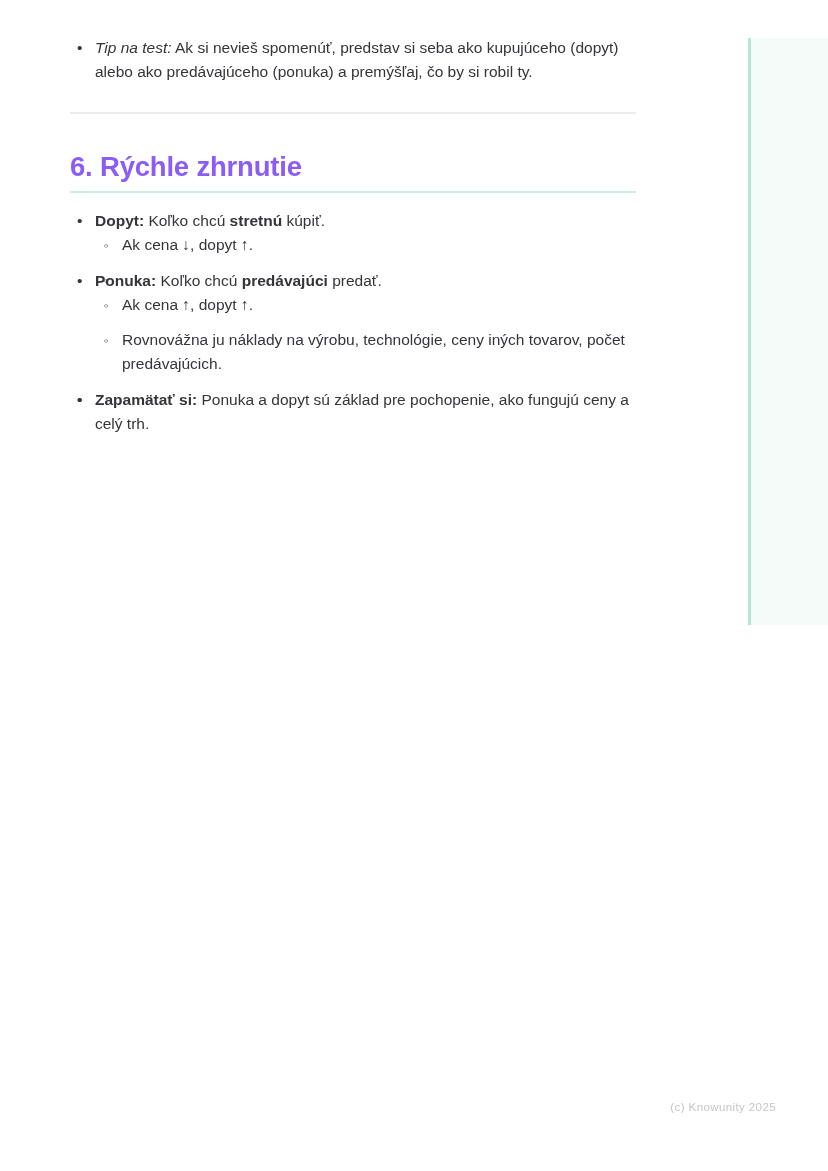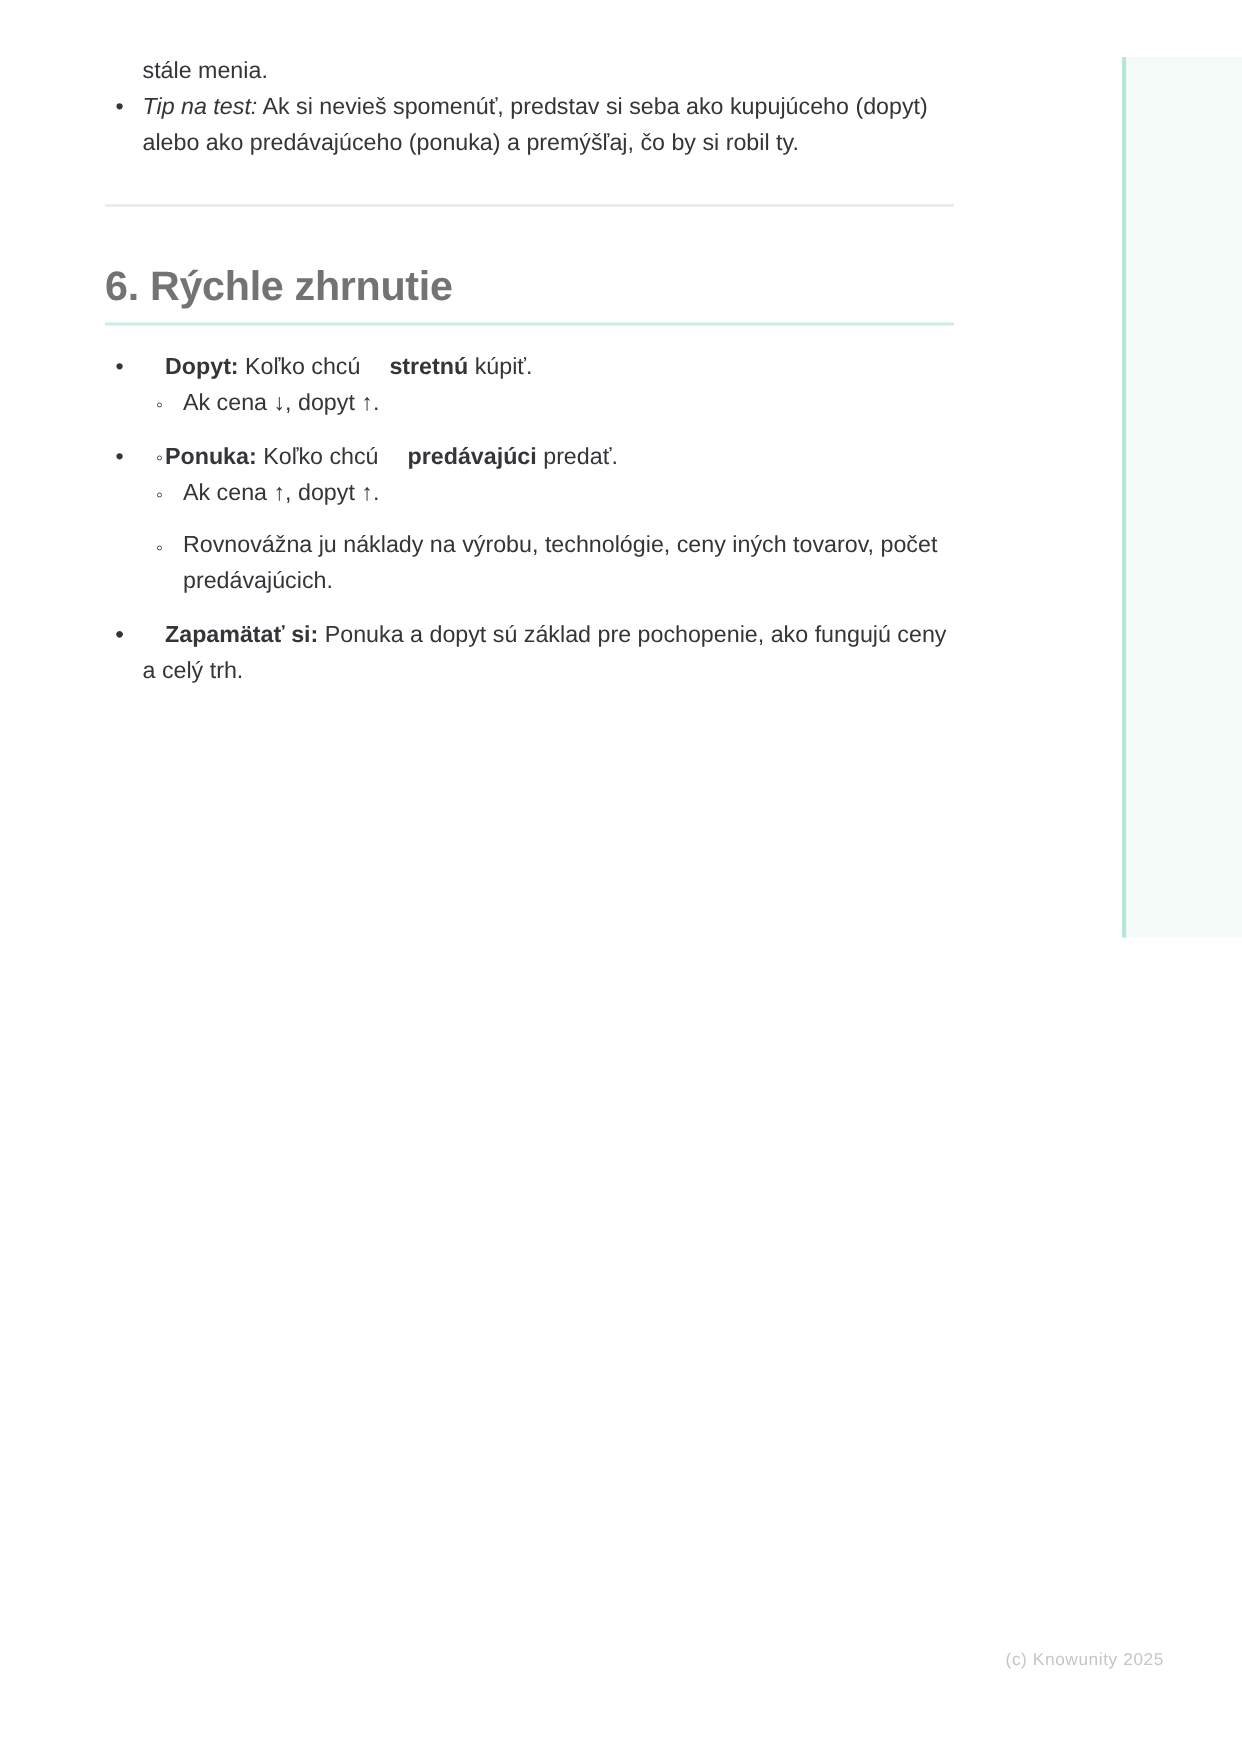--- a/index.html
+++ b/index.html
@@ -51,34 +51,34 @@
     padding-left: 27px;
     font-size: 15.5px;
     line-height: 24px;
     margin-bottom: 11px;
   }
   .level2 { margin-top: 0; }
   .level2 .li2:last-child { margin-bottom: 2px; }
   .marker { position: absolute; top: 0; }
   .m1 { left: 7px; }
   .m2 { left: 9px; font-size: 13px; top: 1px; }
-  .b { font-weight: 700; margin-left: 15px; }
+  .b { font-weight: 700; }
   .i { font-style: italic; }
   .divider {
     border: none;
     border-top: 2px solid #ececec;
     margin: 28px 0 0 0;
   }
   .section-title {
     margin: 36px 0 0 0;
     padding: 0 0 7px 0;
     font-size: 27.5px;
     font-weight: 700;
     letter-spacing: -0.2px;
-    color: #737373;
+    color: #8b5cf6;
     border-bottom: 2px solid #cbeede;
     line-height: 34px;
   }
   #summary-list { margin-top: 16px; }
   .footer {
     position: absolute;
     top: 1101px;
     right: 52px;
     font-size: 11.5px;
     letter-spacing: 0.4px;
@@ -88,21 +88,20 @@
 </head>
 <body>
 
 <div class="page">
 
   <div class="edge-line"></div>
   <div class="edge-panel"></div>
 
   <main class="content">
 
-    <p class="continuation">stále menia.</p>
 
     <ul class="list top-list">
       <li class="li1">
         <span class="marker m1">•</span>
         <span class="li-text" id="tip-text"><span class="i">Tip na test:</span><span class=""> Ak si nevieš spomenúť, predstav si seba ako kupujúceho (dopyt) alebo ako predávajúceho (ponuka) a premýšľaj, čo by si robil ty.</span></span>
       </li>
     </ul>
 
     <hr class="divider">
 

